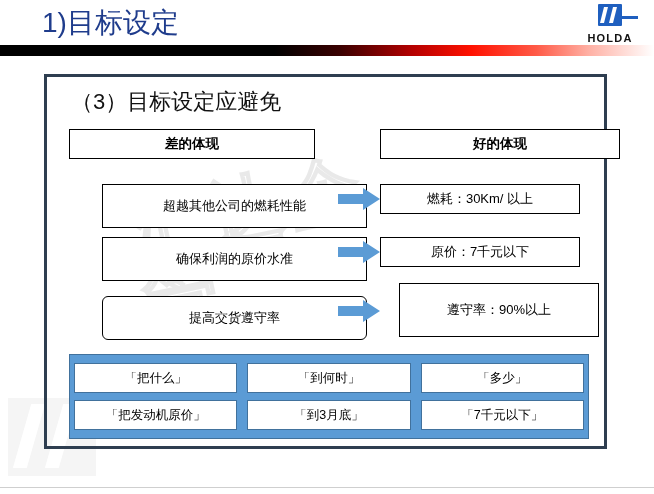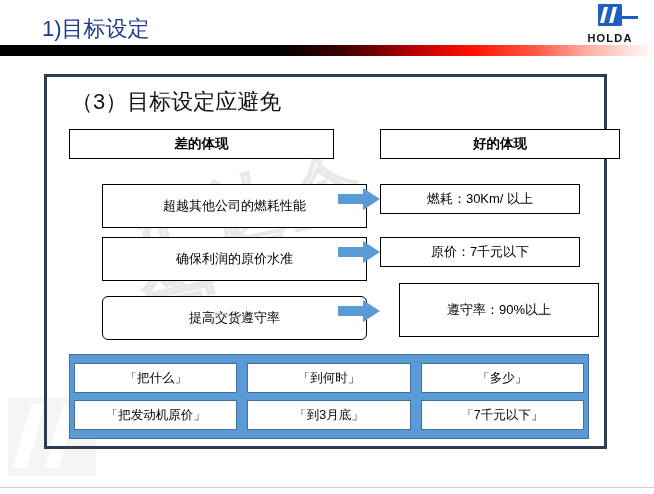--- a/index.html
+++ b/index.html
@@ -21,22 +21,22 @@
     left: 0; top: 0;
     width: 654px;
     height: 494px;
     background: #ffffff;
   }
 
   
   .slide-title {
     position: absolute;
     left: 42px;
-    top: 14px;
-    font-size: 22px;
+    top: 4px;
+    font-size: 28px;
     font-weight: 400;
     color: #1f3c8c;
     letter-spacing: 0px;
     white-space: nowrap;
   }
 
   .logo {
     position: absolute;
     right: 12px;
     top: 4px;
@@ -177,21 +177,21 @@
     background: #ffffff;
     box-sizing: border-box;
     font-size: 13.5px;
     font-weight: 700;
     color: #000000;
     display: flex;
     align-items: center;
     justify-content: center;
     height: 30px;
   }
-  .col-head.left  { left: 22px;  top: 52px; width: 265px; }
+  .col-head.left  { left: 22px;  top: 52px; width: 246px; }
   .col-head.right { left: 333px; top: 52px; width: 240px; }
 
   
   .bad-box {
     position: absolute;
     left: 22px;
     width: 265px;
     height: 44px;
     border: 1.5px solid #000000;
     background: #ffffff;

